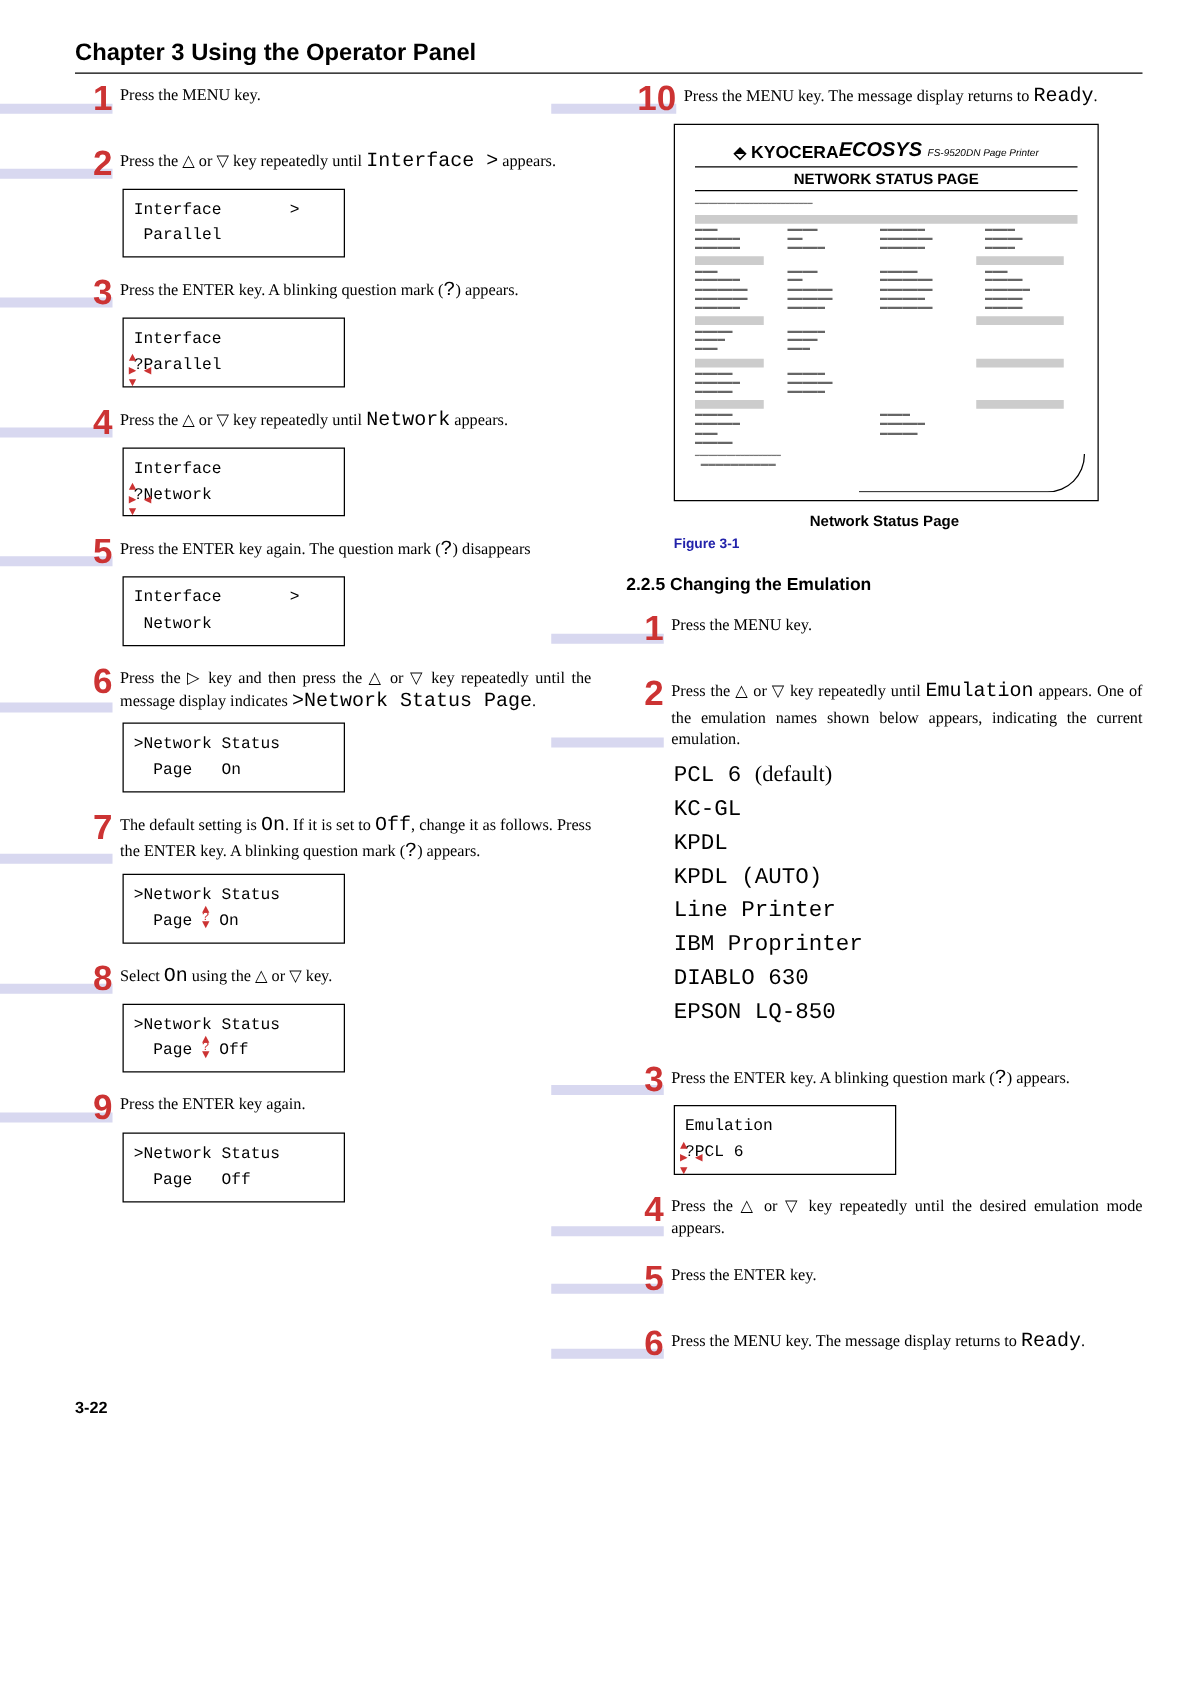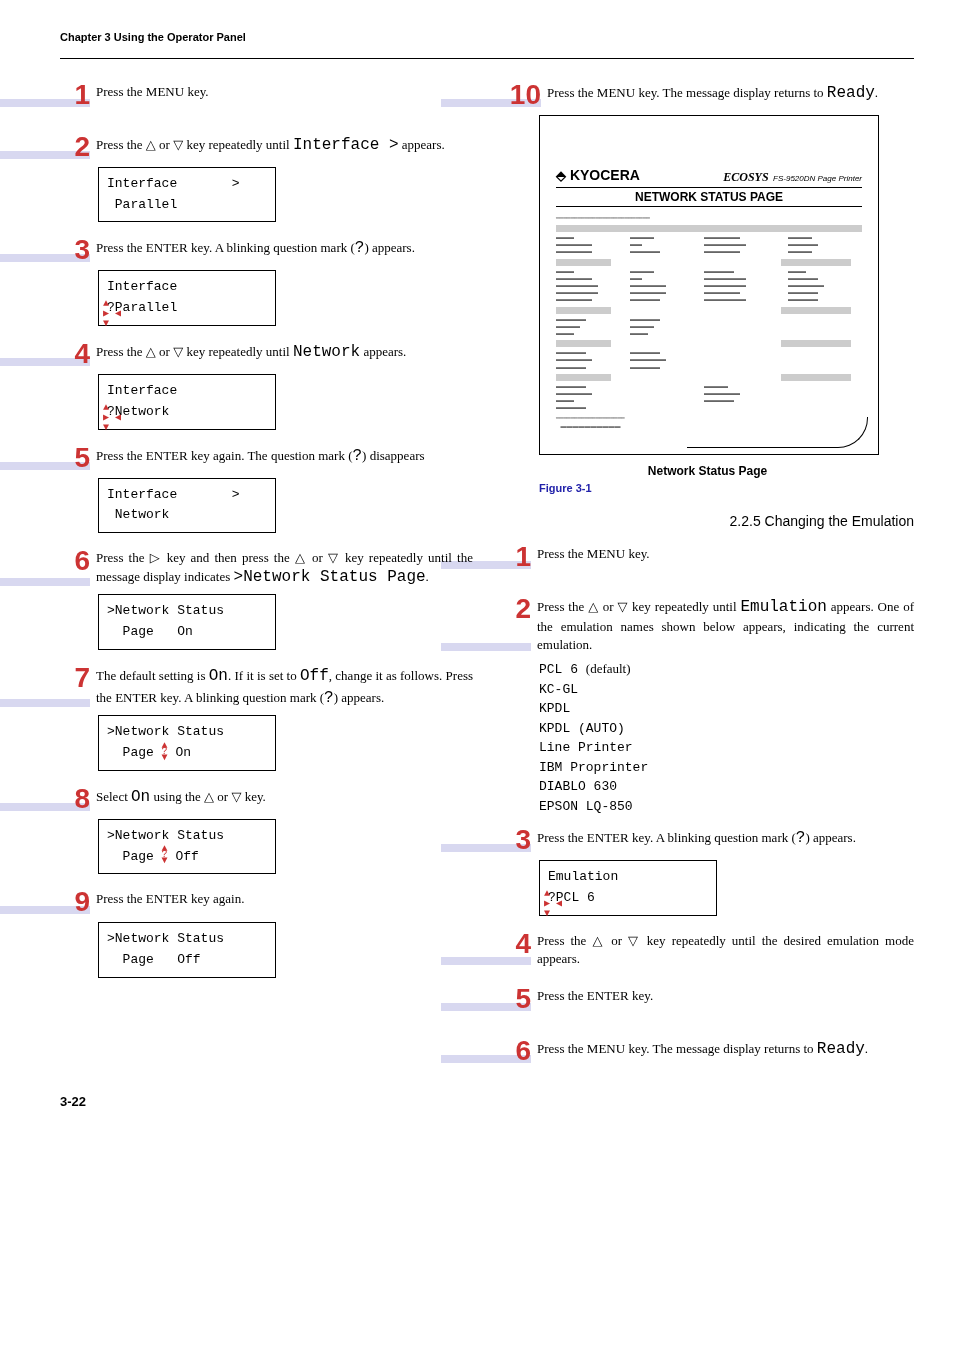--- a/index.html
+++ b/index.html
@@ -7,25 +7,25 @@
     font-size: 13px;
     line-height: 1.35;
     margin: 0;
     padding: 30px 40px 40px 60px;
     color: #000;
     width: 954px;
     box-sizing: border-box;
   }
   .chapter-title {
     font-family: Arial, sans-serif;
-    font-size: 11px;
+    font-size: 19px;
     font-weight: bold;
     border-bottom: 1px solid #000;
-    padding-bottom: 13px;
-    margin-bottom: 22px;
+    padding-bottom: 2px;
+    margin-bottom: 6px;
   }
   .columns {
     display: flex;
     gap: 28px;
   }
   .col {
     flex: 1;
     min-width: 0;
   }
   .step {
@@ -91,23 +91,22 @@
   b { font-weight: normal; }
   .fig-label {
     color: #22a;
     font-family: Arial, sans-serif;
     font-size: 11px;
     font-weight: bold;
   }
   .section-h {
     font-family: Arial, sans-serif;
     font-size: 14px;
-    font-weight: normal;
+    font-weight: bold;
     margin: 16px 0 4px 0;
-    text-align: right;
   }
   .page-num {
     font-family: Arial, sans-serif;
     font-weight: bold;
     font-size: 13px;
     margin-top: 22px;
   }
   .tri-up::before { content: "\25B3"; }
   .tri-dn::before { content: "\25BD"; }
   .tri-rt::before { content: "\25B7"; }
@@ -116,29 +115,28 @@
   .nsp-outer{
     border:1px solid #000;
     margin: 4px 0 8px 38px;
     padding:10px 16px 24px 16px;
     width: 340px;
     box-sizing:border-box;
     position:relative;
   }
   .nsp-head{
     display:flex;
-    justify-content:space-between;
+    justify-content:center;
     align-items:flex-end;
     font-family:Arial,sans-serif;
-    margin-top:40px;
   }
   .nsp-logo{ font-weight:bold; font-size:14px; }
   .nsp-logo .cube{ font-size:13px; }
   .nsp-right{ font-size:8px; }
-  .nsp-right .eco{ font-style:italic; font-weight:bold; font-size:12px; font-family:Liberation Serif, serif;}
+  .nsp-right .eco{ font-style:italic; font-weight:bold; font-size:16px; font-family:Liberation Sans, sans-serif;}
   .nsp-title{
     font-family:Arial,sans-serif;
     font-weight:bold;
     font-size:12px;
     text-align:center;
     border-top:1px solid #000;
     border-bottom:1px solid #000;
     padding:1px 0;
     margin-top:2px;
   }
@@ -162,23 +160,23 @@
   .nsp-caption{
     text-align:center;
     font-family:Arial,sans-serif;
     font-weight:bold;
     font-size:12px;
     margin:4px 0 2px 0;
   }
 
   .emul-list{
     font-family:"Courier New",monospace;
-    font-size:13px;
+    font-size:18px;
     line-height:1.5;
-    margin:6px 0 10px 38px;
+    margin:6px 0 26px 38px;
     white-space:pre;
   }
 </style>
 </head>
 <body>
 
 <div class="chapter-title">Chapter 3  Using the Operator Panel</div>
 
 <div class="columns">
 

